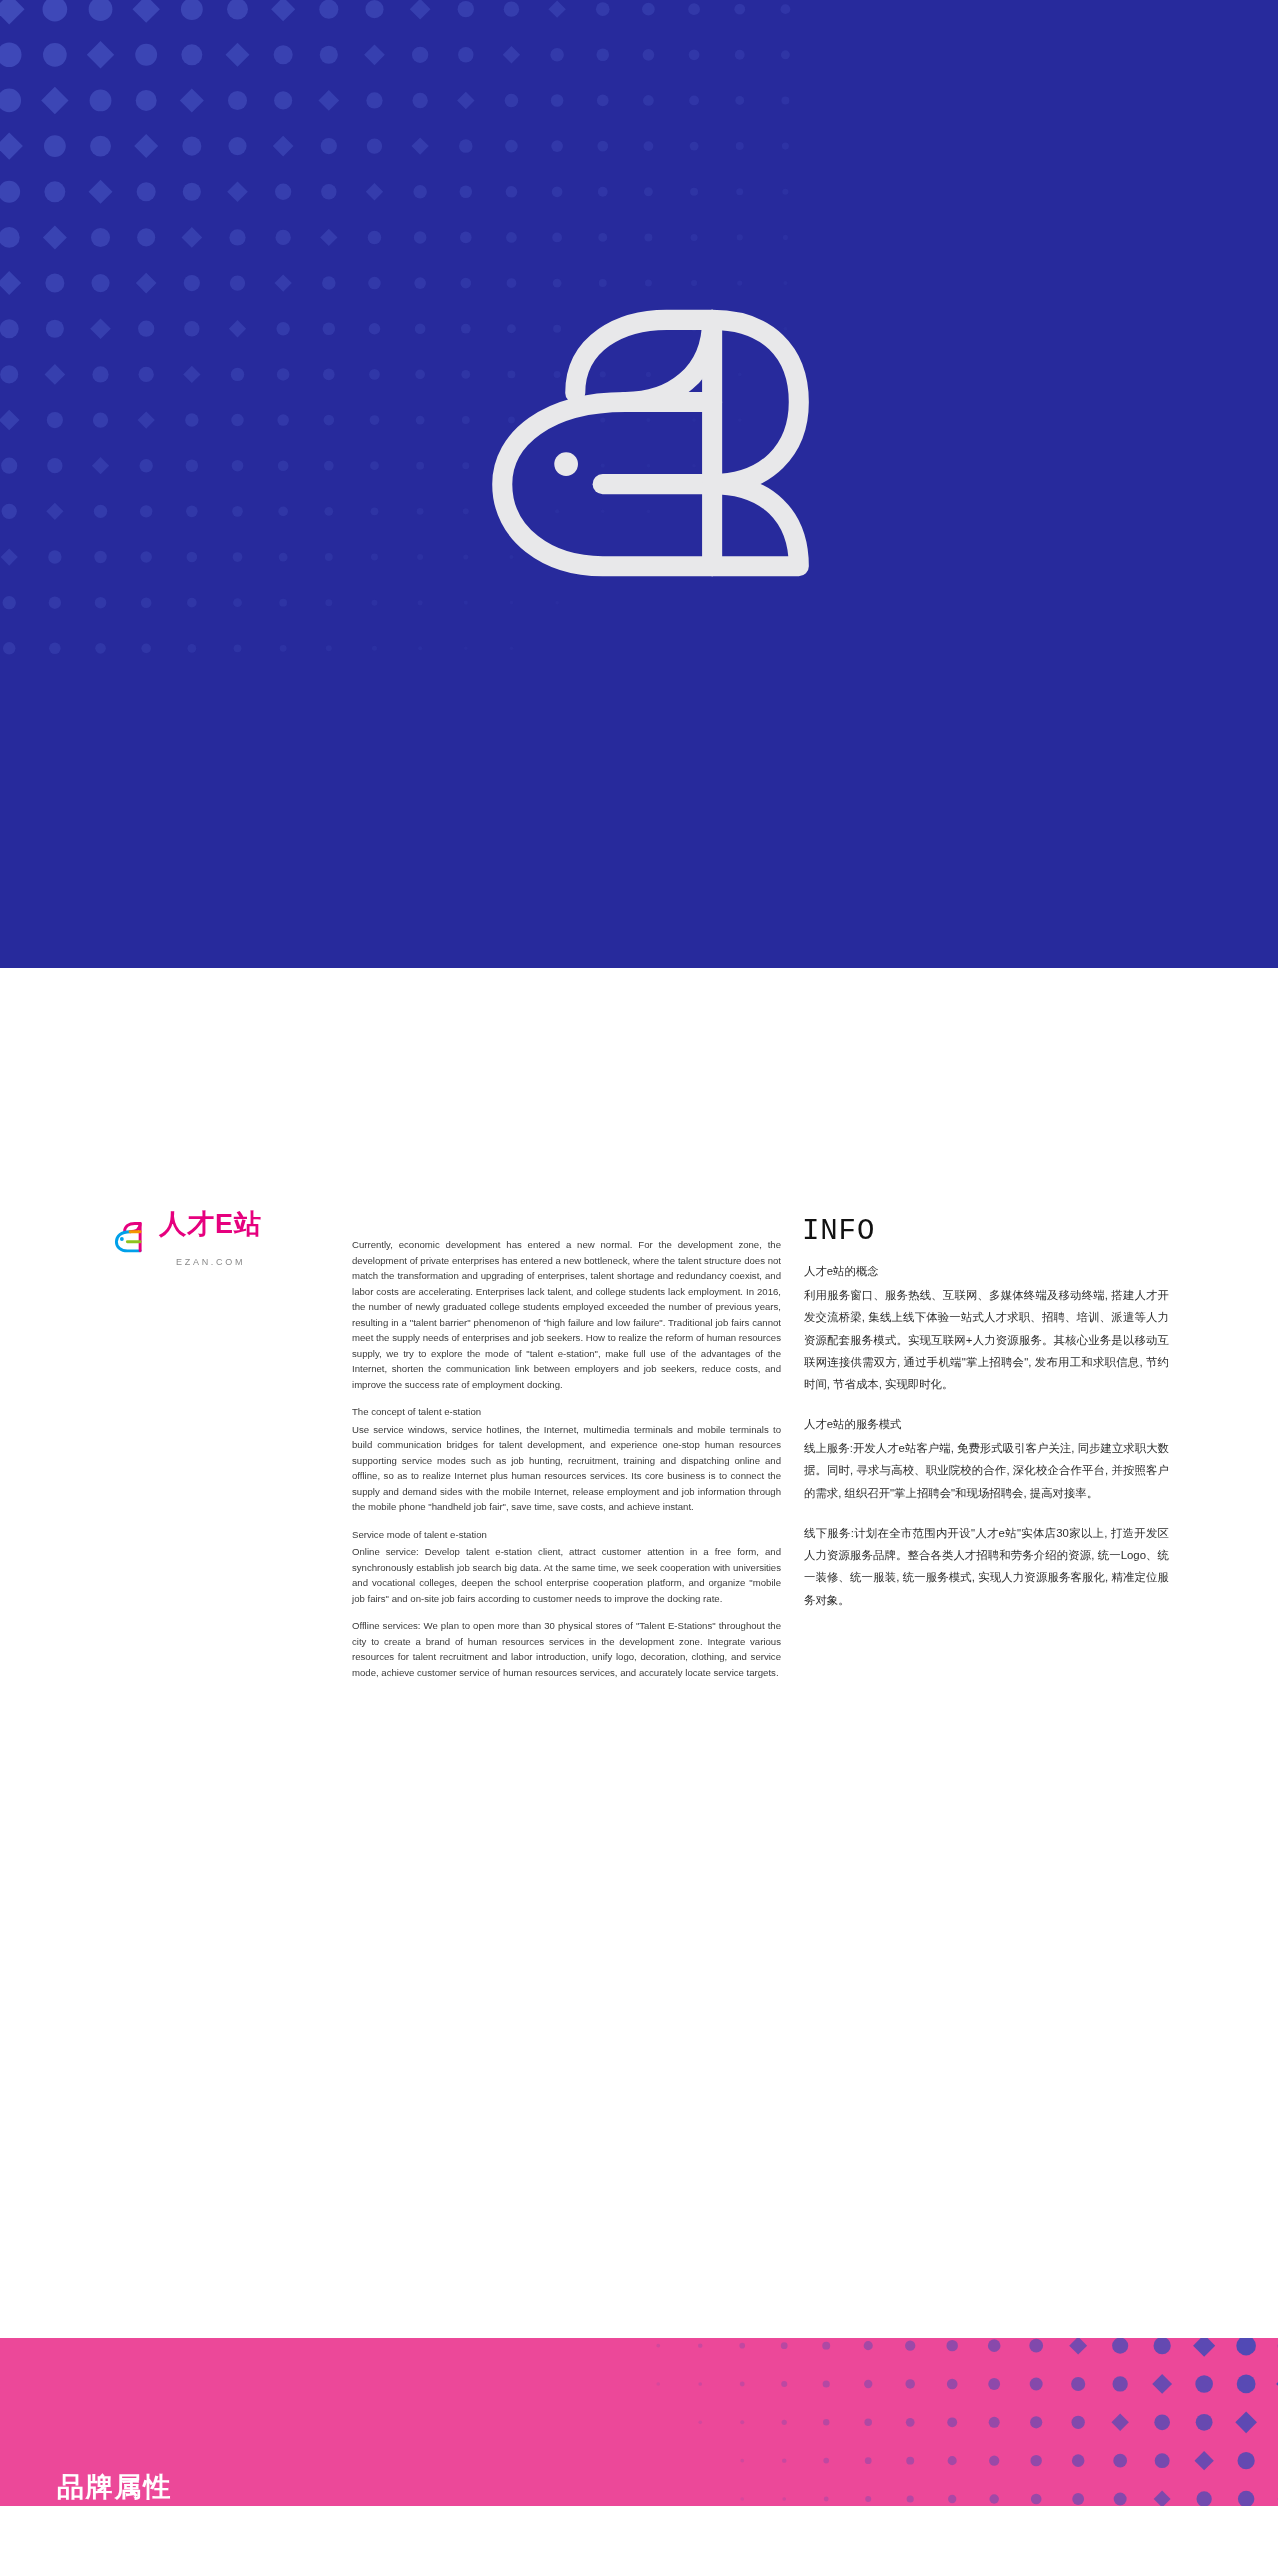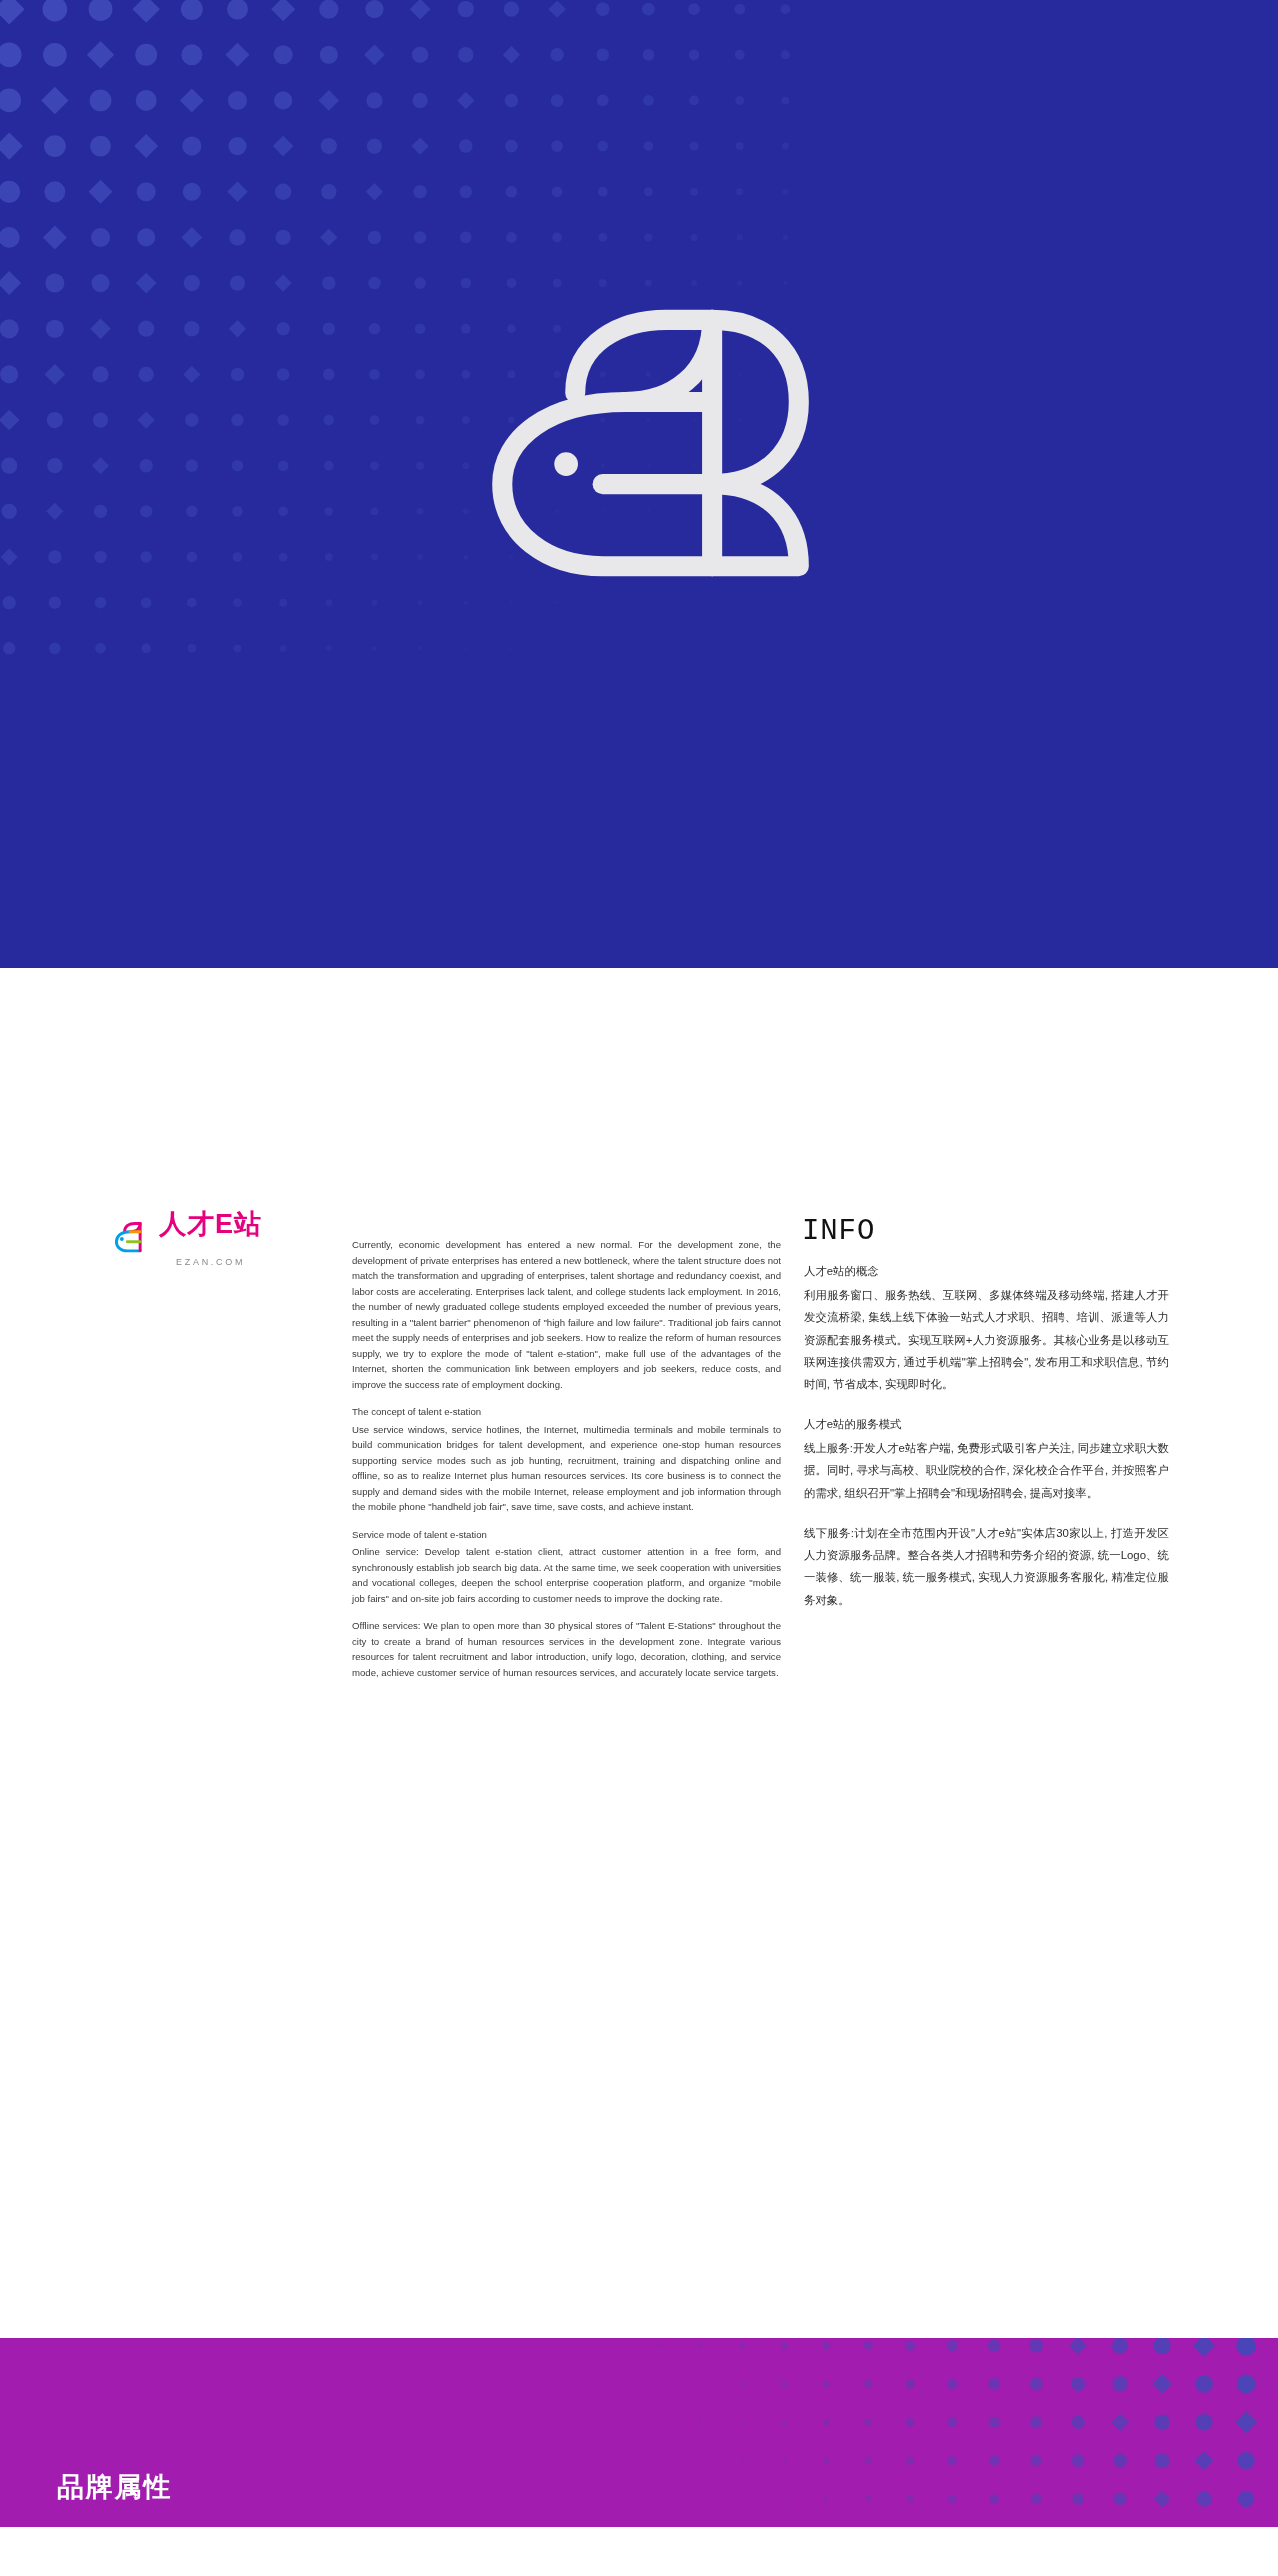--- a/index.html
+++ b/index.html
@@ -125,22 +125,22 @@
   .col-cn p { margin: 0 0 18px 0; }
   .col-cn p.head { margin-bottom: 1.8px; }
   .col-cn p.last { margin-bottom: 0; }
 
   
   .footer {
     position: absolute;
     left: 0;
     top: 2338px;
     width: 1279px;
-    height: 189px;
-    background: #a21caf;
+    height: 168px;
+    background: #ec4899;
     overflow: hidden;
   }
   .footer-dots {
     position: absolute;
     right: 0;
     top: 0;
     width: 639px;
     height: 238px;
   }
   .footer-title {

